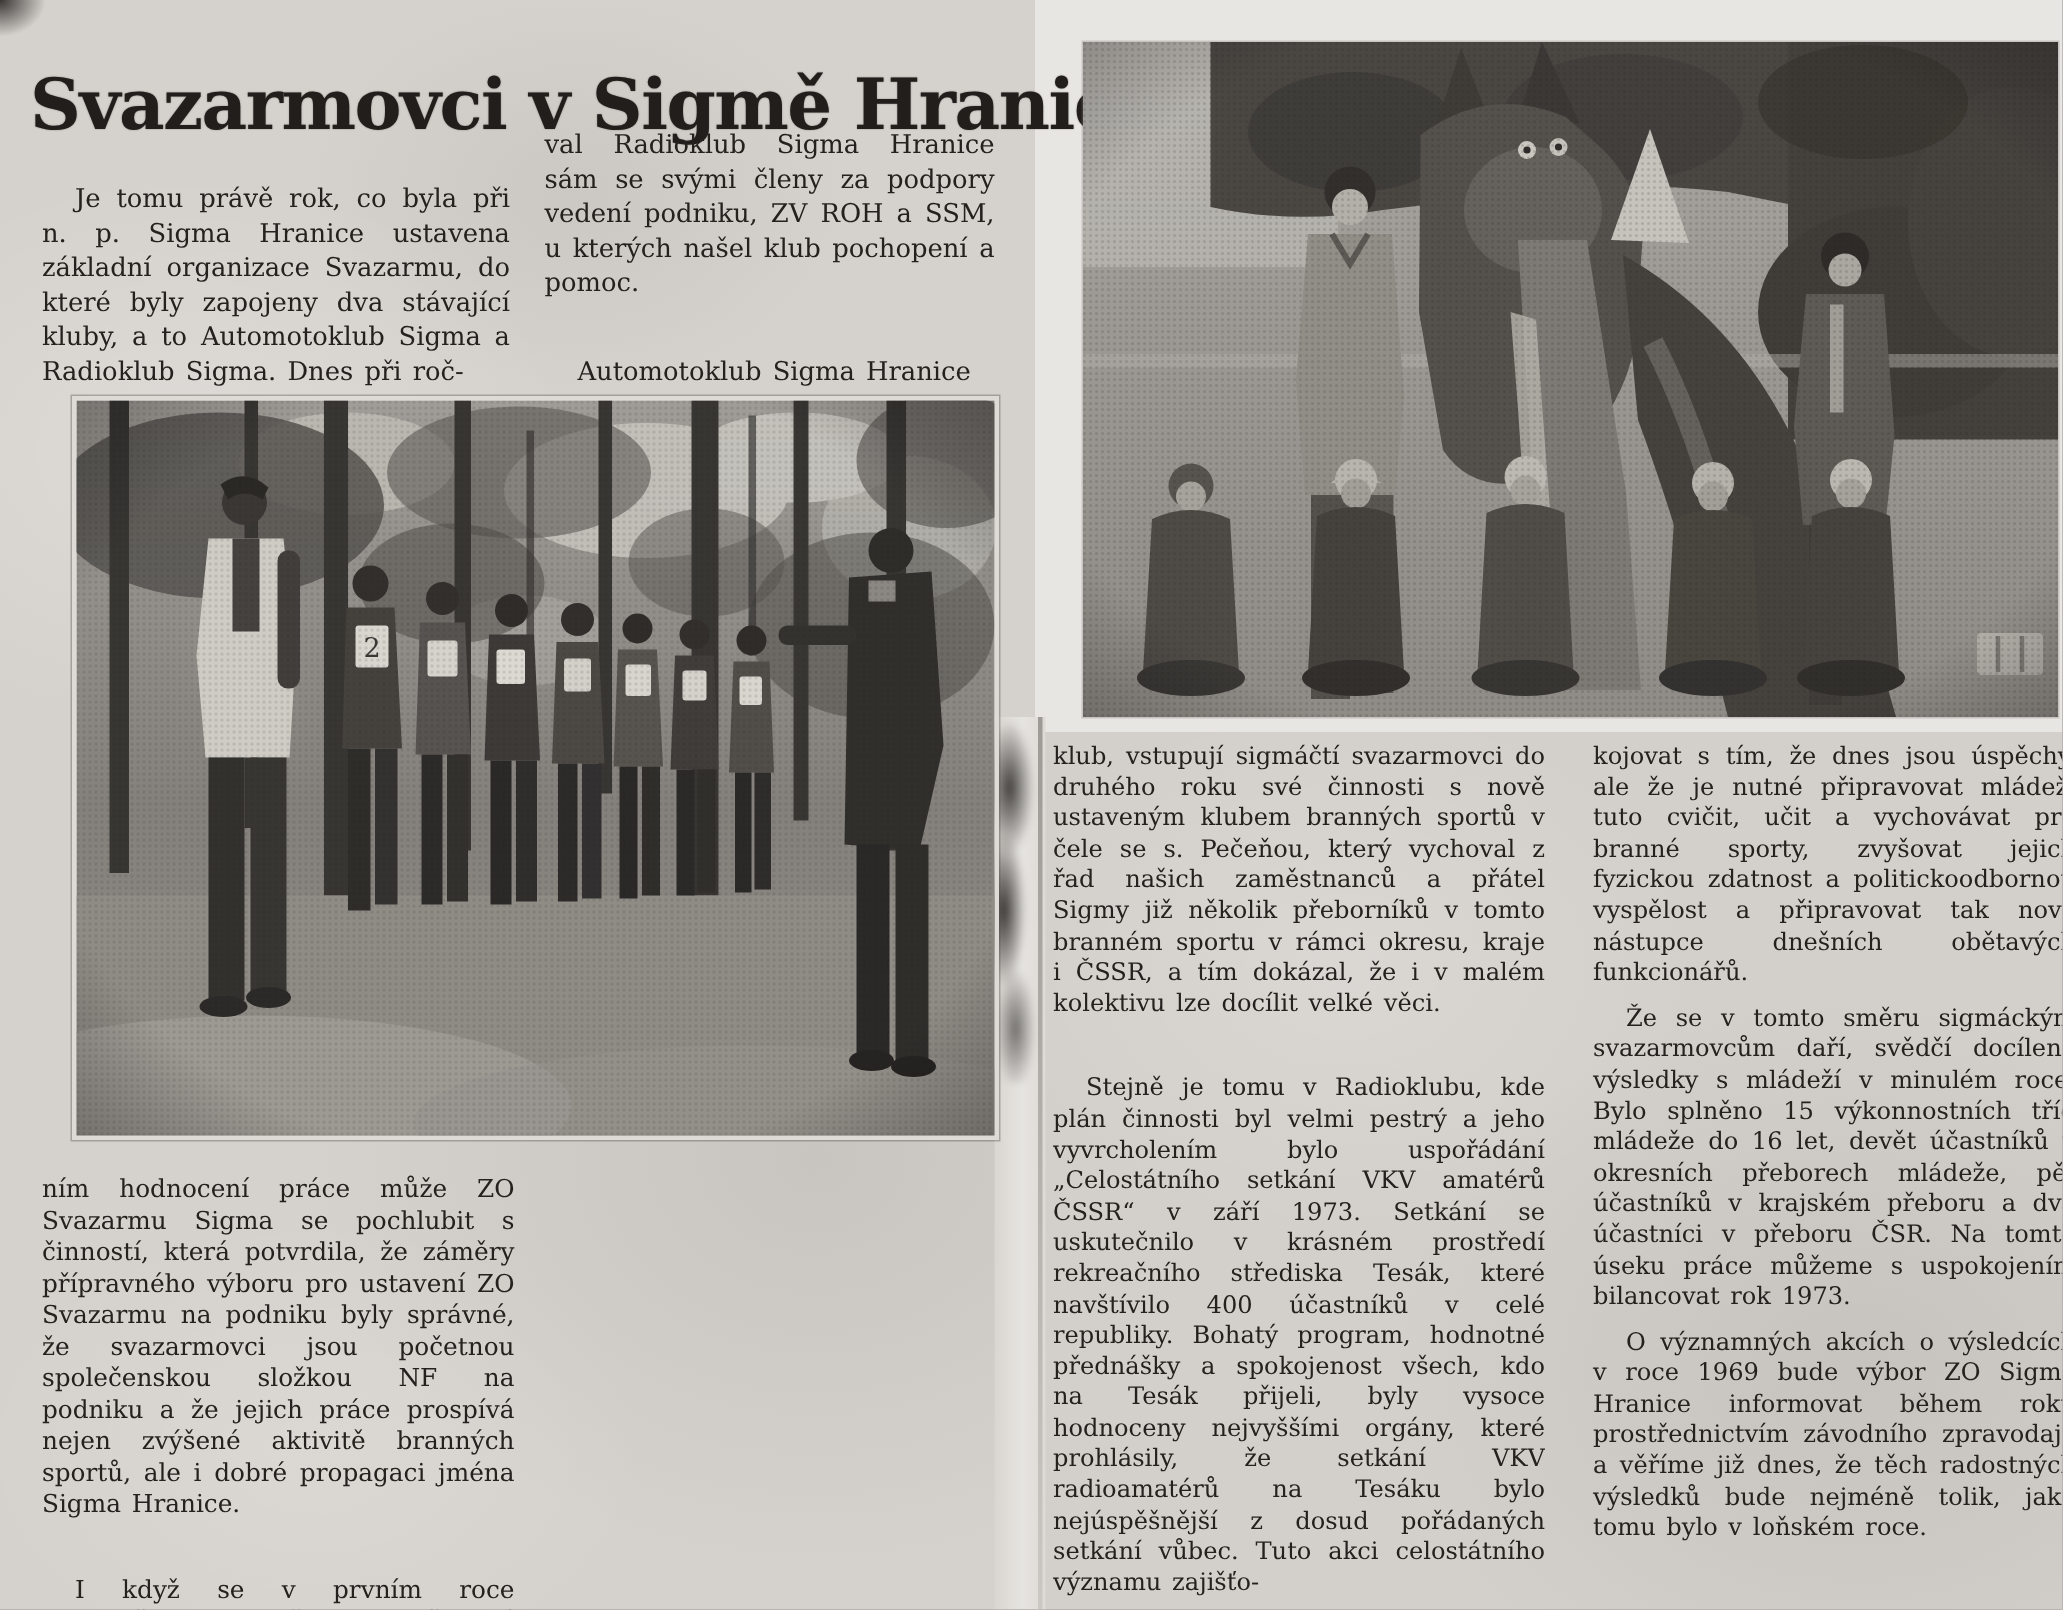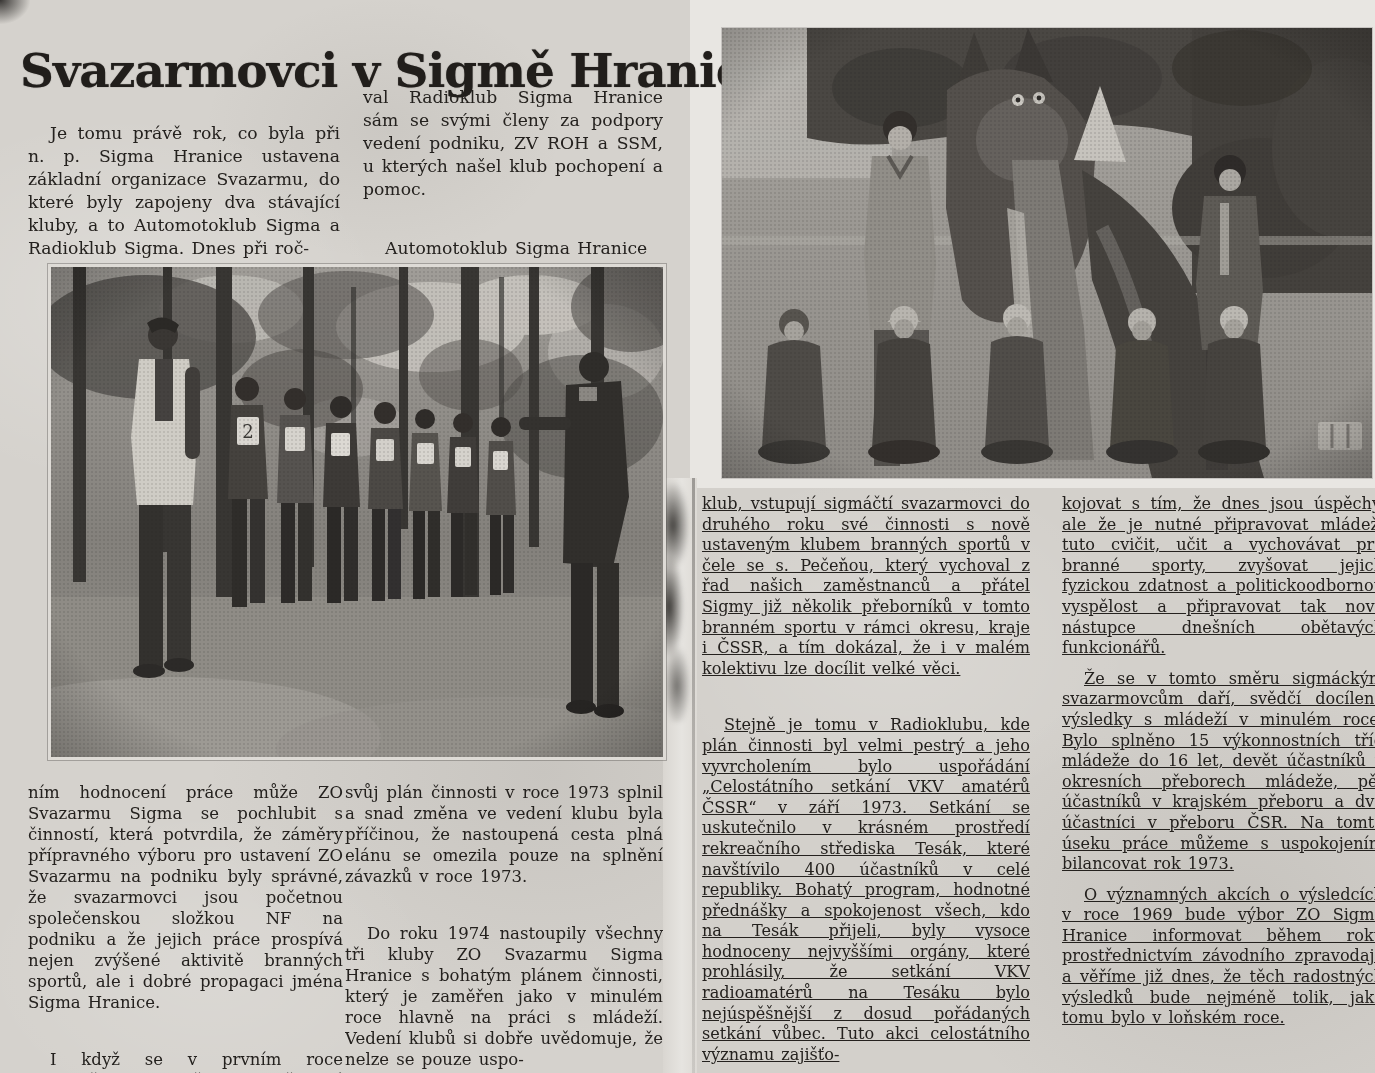--- a/index.html
+++ b/index.html
@@ -57,21 +57,21 @@
   .col{position:absolute;text-align:justify;}
   .col p{margin:0;text-align:justify;word-spacing:2px;}
   .col p.ind{text-indent:22px;margin-top:36px;}
   .col p.gap{margin-top:10px;}
   .col-intro{font-size:17.2px;line-height:23px;}
   .col-intro-1{left:28px;top:86px;width:312px;}
   .col-intro-2{left:363px;top:86px;width:300px;}
   .col-bottom{font-size:16.5px;line-height:21px;}
   .col-b1{left:28px;top:782px;width:315px;}
   .col-b2{left:345px;top:782px;width:318px;height:288px;overflow:hidden;}
-  .col-right{font-size:16.1px;line-height:20.6px;text-decoration:underline;}
+  .col-right{font-size:16.1px;line-height:20.6px;}
   .col-r1{left:702px;top:494px;width:328px;height:578px;overflow:hidden;}
   .col-r2{left:1046px;top:494px;width:322px;margin-left:16px;}
   .photo{position:absolute;display:block;}
   .photo-left{left:48px;top:264px;border:3px solid #dedbd6;box-shadow:0 0 0 1px rgba(70,67,63,.35);}
   .photo-right{left:722px;top:28px;box-shadow:0 0 0 1px rgba(120,117,112,.3);}
 </style>
 </head>
 <body>
 
 <div class="page">
@@ -320,22 +320,20 @@
     <rect width="650" height="450" fill="url(#htB)" opacity="0.15"></rect>
     <rect width="650" height="450" fill="url(#vigR)"></rect>
   </svg>
 
   <div class="col col-bottom col-b1">
     <p>ním hodnocení práce může ZO Svazarmu Sigma se pochlubit s činností, která potvrdila, že záměry přípravného výboru pro ustavení ZO Svazarmu na podniku byly správné, že svazarmovci jsou početnou společenskou složkou NF na podniku a že jejich práce prospívá nejen zvýšené aktivitě branných sportů, ale i dobré propagaci jména Sigma Hranice.</p>
     <p class="ind">I když se v prvním roce nepodařilo založit uvažovaný střelecký</p>
   </div>
 
   <div class="col col-bottom col-b2">
-    <p>svůj plán činnosti v roce 1973 splnil a snad změna ve vedení klubu byla příčinou, že nastoupená cesta plná elánu se omezila pouze na splnění závazků v roce 1973.</p>
-    <p class="ind">Do roku 1974 nastoupily všechny tři kluby ZO Svazarmu Sigma Hranice s bohatým plánem činnosti, který je zaměřen jako v minulém roce hlavně na práci s mládeží. Vedení klubů si dobře uvědomuje, že nelze se pouze uspo-</p>
   </div>
 
   <div class="col col-right col-r1">
     <p>klub, vstupují sigmáčtí svazarmovci do druhého roku své činnosti s nově ustaveným klubem branných sportů v čele se s. Pečeňou, který vychoval z řad našich zaměstnanců a přátel Sigmy již několik přeborníků v tomto branném sportu v rámci okresu, kraje i ČSSR, a tím dokázal, že i v malém kolektivu lze docílit velké věci.</p>
     <p class="ind">Stejně je tomu v Radioklubu, kde plán činnosti byl velmi pestrý a jeho vyvrcholením bylo uspořádání „Celostátního setkání VKV amatérů ČSSR“ v září 1973. Setkání se uskutečnilo v krásném prostředí rekreačního střediska Tesák, které navštívilo 400 účastníků v celé republiky. Bohatý program, hodnotné přednášky a spokojenost všech, kdo na Tesák přijeli, byly vysoce hodnoceny nejvyššími orgány, které prohlásily, že setkání VKV radioamatérů na Tesáku bylo nejúspěšnější z dosud pořádaných setkání vůbec. Tuto akci celostátního významu zajišťo-</p>
   </div>
 
   <div class="col col-right col-r2">
     <p>kojovat s tím, že dnes jsou úspěchy, ale že je nutné připravovat mládež, tuto cvičit, učit a vychovávat pro branné sporty, zvyšovat jejich fyzickou zdatnost a politickoodbornou vyspělost a připravovat tak nové nástupce dnešních obětavých funkcionářů.</p>
     <p class="ind gap">Že se v tomto směru sigmáckým svazarmovcům daří, svědčí docílené výsledky s mládeží v minulém roce. Bylo splněno 15 výkonnostních tříd mládeže do 16 let, devět účastníků v okresních přeborech mládeže, pět účastníků v krajském přeboru a dva účastníci v přeboru ČSR. Na tomto úseku práce můžeme s uspokojením bilancovat rok 1973.</p>

